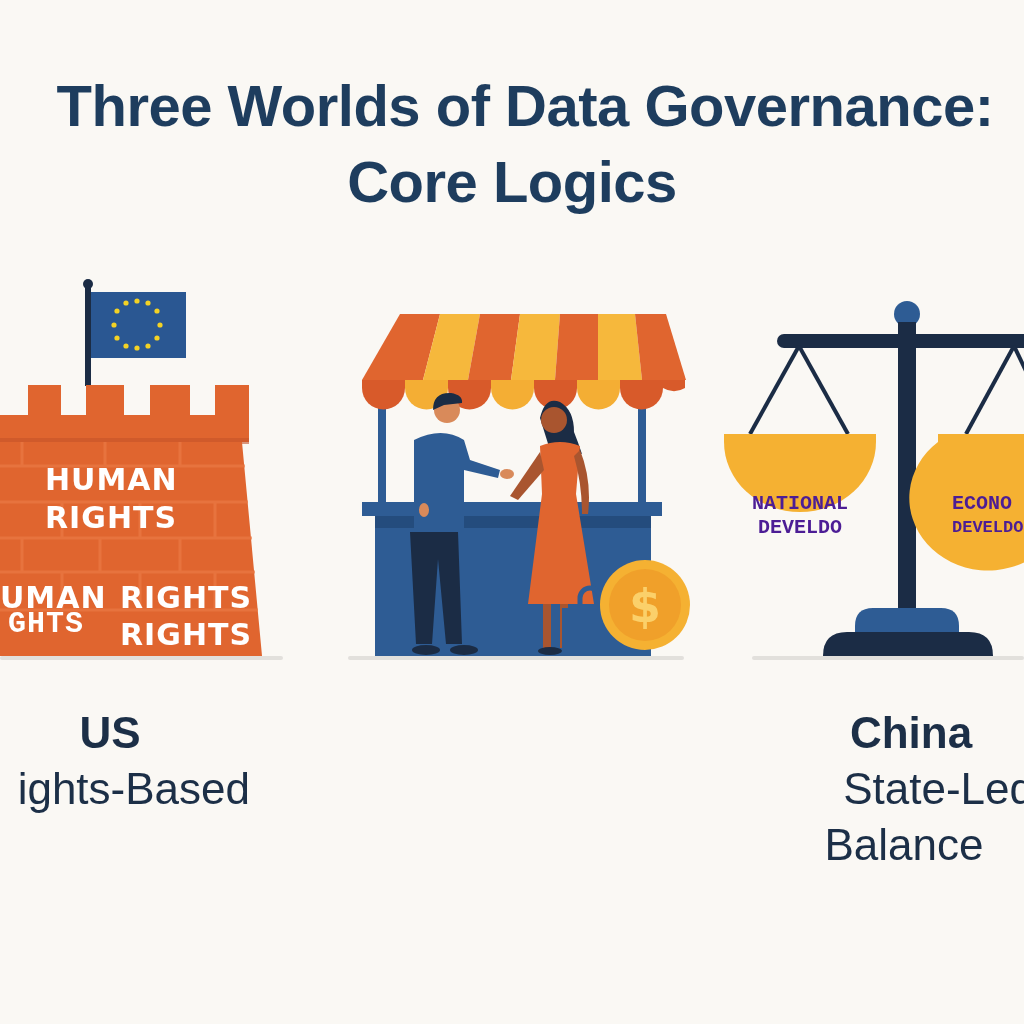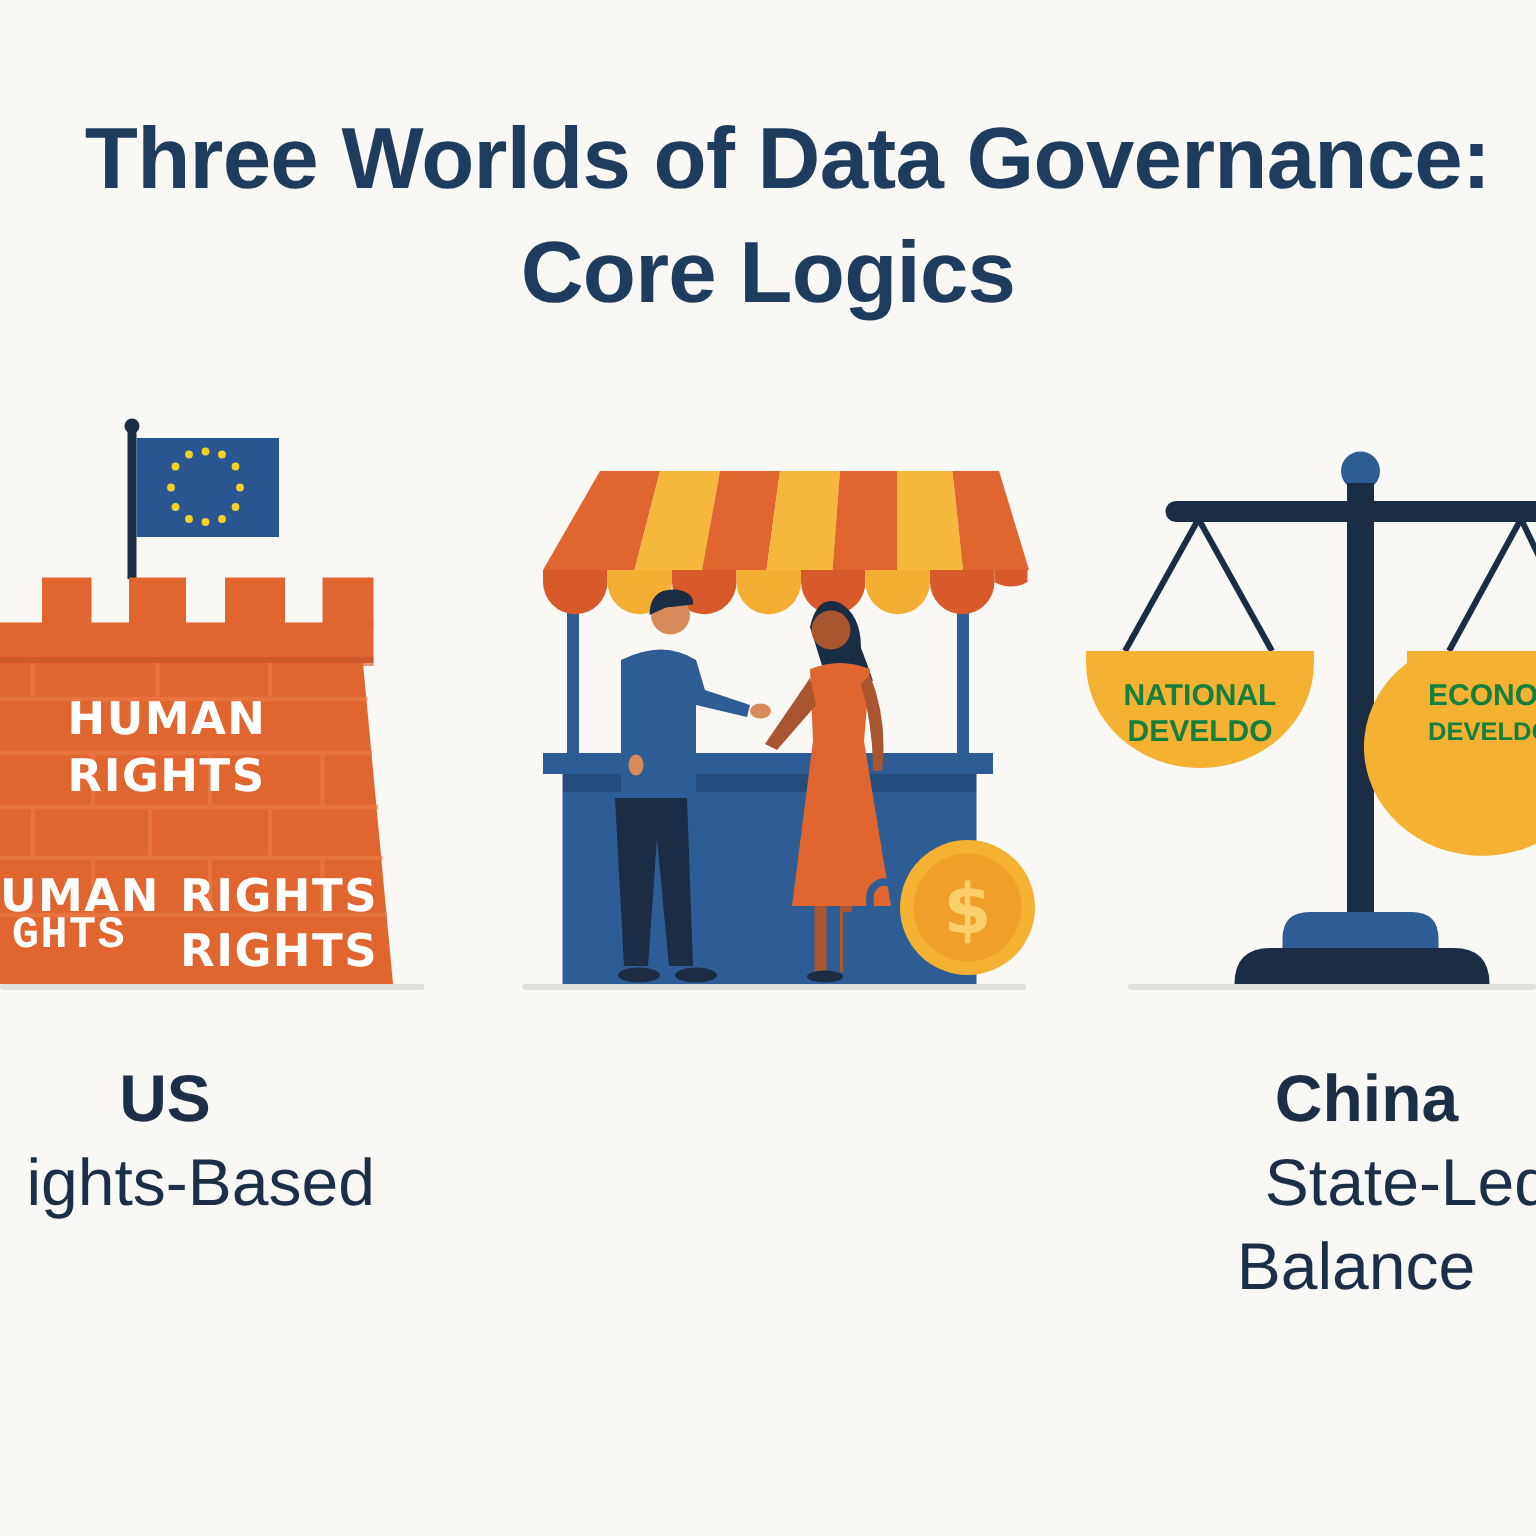--- a/index.html
+++ b/index.html
@@ -21,23 +21,24 @@
     position:absolute; text-align:center; color:#1c2f47;
     font-size:44px; line-height:56px; white-space:nowrap;
   }
   .label .l1 { font-weight:bold; }
   .wall-text {
     position:absolute; color:#fff; font-weight:bold; font-size:30px;
     line-height:36px; letter-spacing:1px; text-align:center; white-space:nowrap;
     font-family:"DejaVu Sans", sans-serif;
   }
   .pan-text {
-    position:absolute; color:#15803d; font-weight:bold; font-size:20px;
+    position:absolute; color:#4c1d95; font-weight:bold; font-size:20px;
     line-height:24px; text-align:center; white-space:nowrap;
-    font-family:Liberation Sans, sans-serif;
+    font-family:Liberation Mono, monospace;
+    margin-top:40px;
   }
 </style>
 </head>
 <body>
 
 <div class="title l1">Three Worlds of Data Governance:</div>
 <div class="title l2">Core Logics</div>
 
 <div class="panel" style="left:0;width:300px;height:400px;">
   <svg width="300" height="400" viewBox="0 0 300 400" style="position:absolute;left:0;top:0;">

